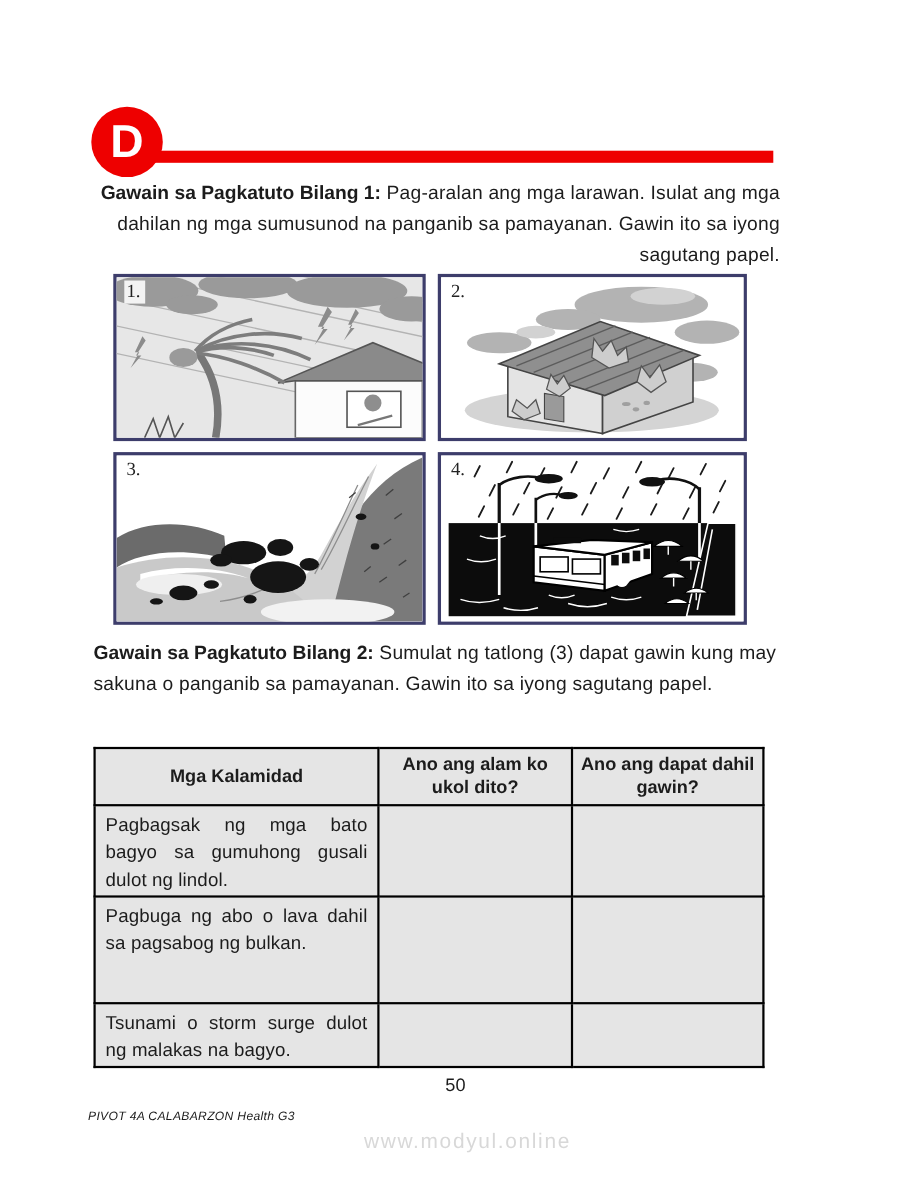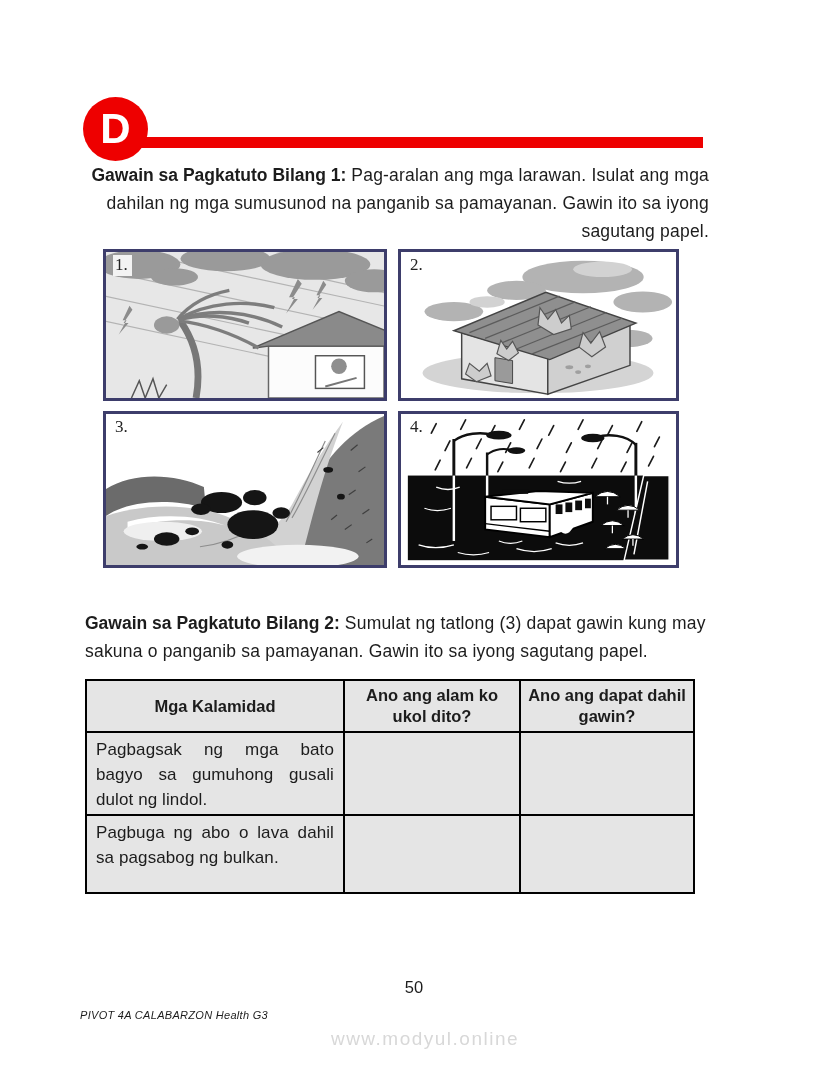--- a/index.html
+++ b/index.html
@@ -14,38 +14,38 @@
   .page{position:relative;width:825px;height:1075px;background:#fff;overflow:hidden;}
 
   .badge{position:absolute;left:83px;top:97px;width:65px;height:64px;border-radius:50%;
     background:var(--accent-red);color:#fff;font-weight:bold;font-size:42px;
     display:flex;align-items:center;justify-content:center;line-height:1;}
   .redbar{position:absolute;left:139px;top:137px;width:564px;height:11px;background:var(--accent-red);}
 
   .para{position:absolute;left:85px;width:624px;font-size:17.5px;line-height:28px;letter-spacing:.2px;}
   .para b{font-weight:bold;letter-spacing:0;}
   #para1{top:161px;text-align:right;}
-  #para2{top:579px;margin-top:30px;}
+  #para2{top:579px;}
 
   .imgbox{position:absolute;border:3px solid var(--box-border);background:#fff;}
   #box1{left:103px;top:249px;width:284px;height:152px;}
   #box2{left:398px;top:249px;width:281px;height:152px;}
   #box3{left:103px;top:411px;width:284px;height:157px;}
   #box4{left:398px;top:411px;width:281px;height:157px;}
   .imgbox svg{position:absolute;inset:0;width:100%;height:100%;display:block;}
   .imgnum{position:absolute;left:7px;top:3px;z-index:2;font-family:"Liberation Serif",serif;
     font-size:17px;color:#222;background:rgba(255,255,255,.88);padding:0 4px 1px 2px;}
 
   table.kalamidad-table{position:absolute;left:85px;top:679px;border-collapse:collapse;table-layout:fixed;background:#e5e5e5;}
   .kalamidad-table th,.kalamidad-table td{border:2px solid #000;}
   .kalamidad-table th{font-size:16.5px;font-weight:bold;text-align:center;vertical-align:middle;
     padding:4px 6px;line-height:21px;height:50px;}
   .kalamidad-table td{font-size:17px;padding:4px 9px 2px 9px;vertical-align:top;line-height:25px;}
   td.c-kalamidad{text-align:justify;letter-spacing:.1px;}
-  tr.r1{height:78px;} tr.r2{height:78px;} tr.r3{height:48px;} tr.r4{height:57px;}
+  tr.r1{height:78px;} tr.r2{height:97px;} tr.r3{height:48px;} tr.r4{height:57px;}
 
   .footer-title{position:absolute;left:80px;top:1009px;font-style:italic;font-size:11px;letter-spacing:.3px;}
   .page-number{position:absolute;left:384px;top:978px;width:60px;text-align:center;font-size:16.5px;}
   .watermark{position:absolute;left:0;top:1028px;width:850px;text-align:center;
     color:var(--watermark);font-size:19px;letter-spacing:1.5px;}
 </style>
 </head>
 <body>
 
 <div class="page">
@@ -286,20 +286,25 @@
       <tr class="r1">
         <td class="c-kalamidad">Pagbagsak ng mga bato bagyo sa gumuhong gusali dulot ng lindol.</td>
         <td></td>
         <td></td>
       </tr>
       <tr class="r2">
         <td class="c-kalamidad">Pagbuga ng abo o lava dahil sa pagsabog ng bulkan.</td>
         <td></td>
         <td></td>
       </tr>
+      <tr class="r4">
+        <td class="c-kalamidad">Tsunami o storm surge dulot ng malakas na bagyo.</td>
+        <td></td>
+        <td></td>
+      </tr>
     </tbody>
   </table>
 
   <div class="footer-title">PIVOT 4A CALABARZON Health G3</div>
   <div class="page-number">50</div>
   <div class="watermark">www.modyul.online</div>
 
 </div>
 
 </body></html>

